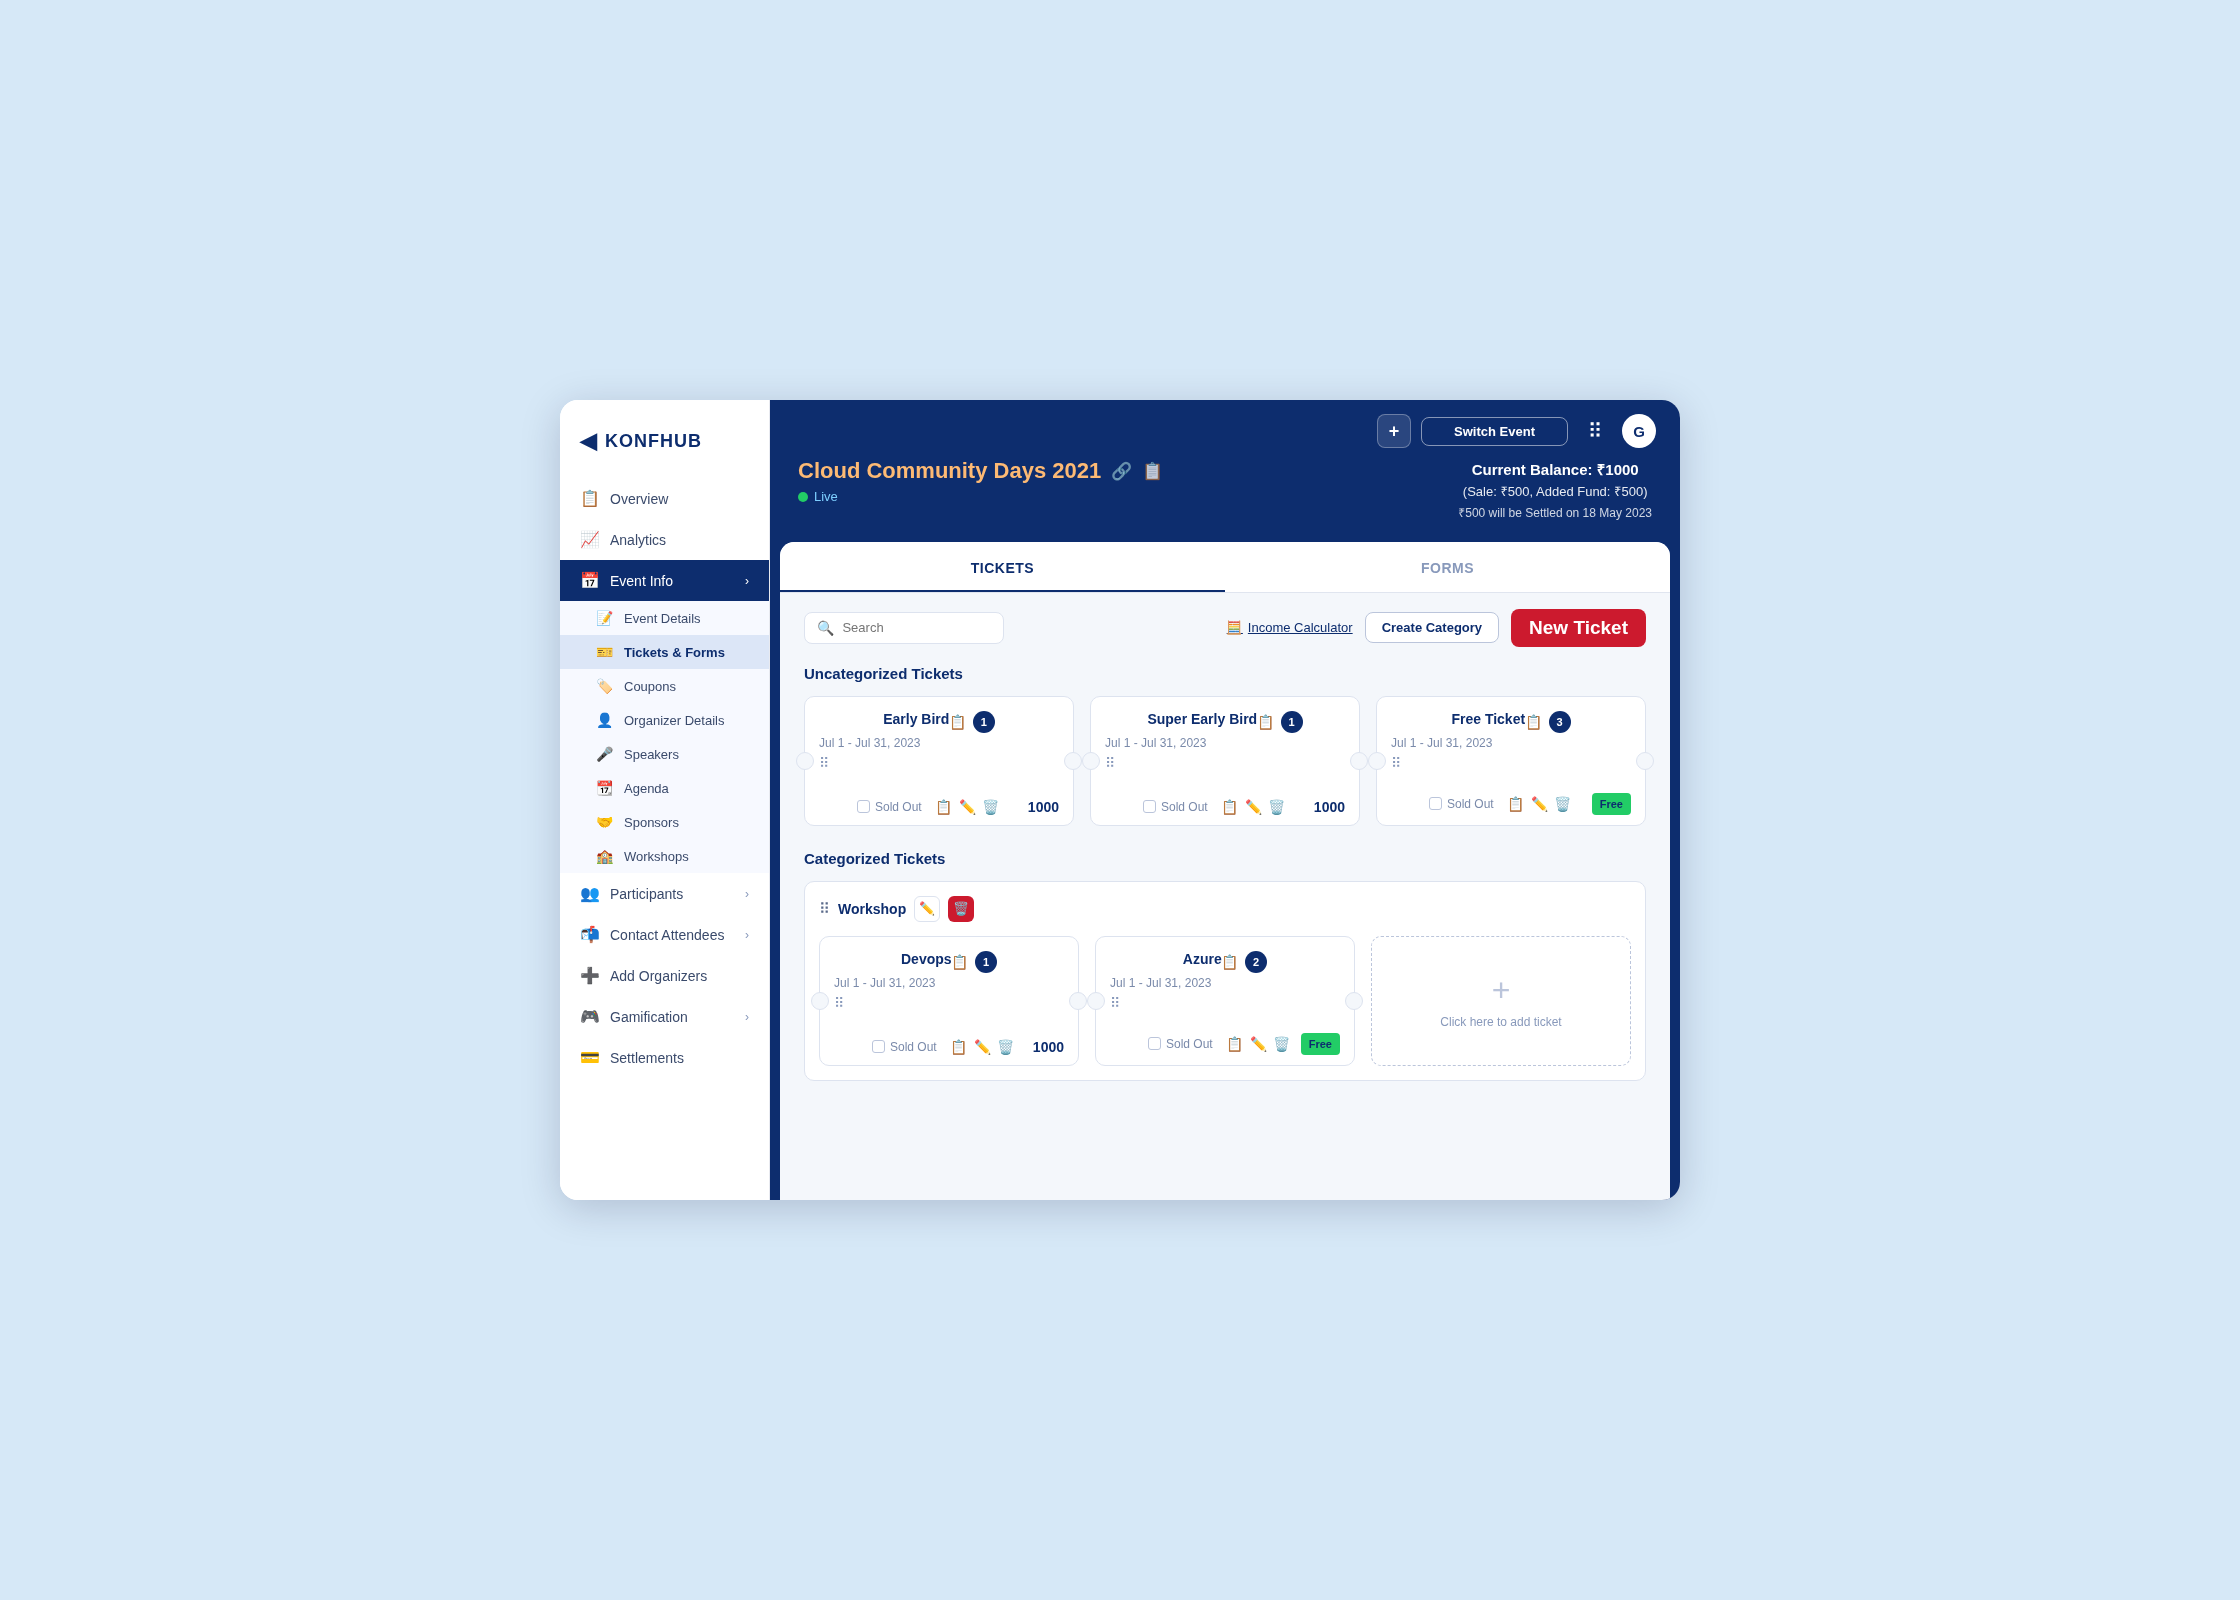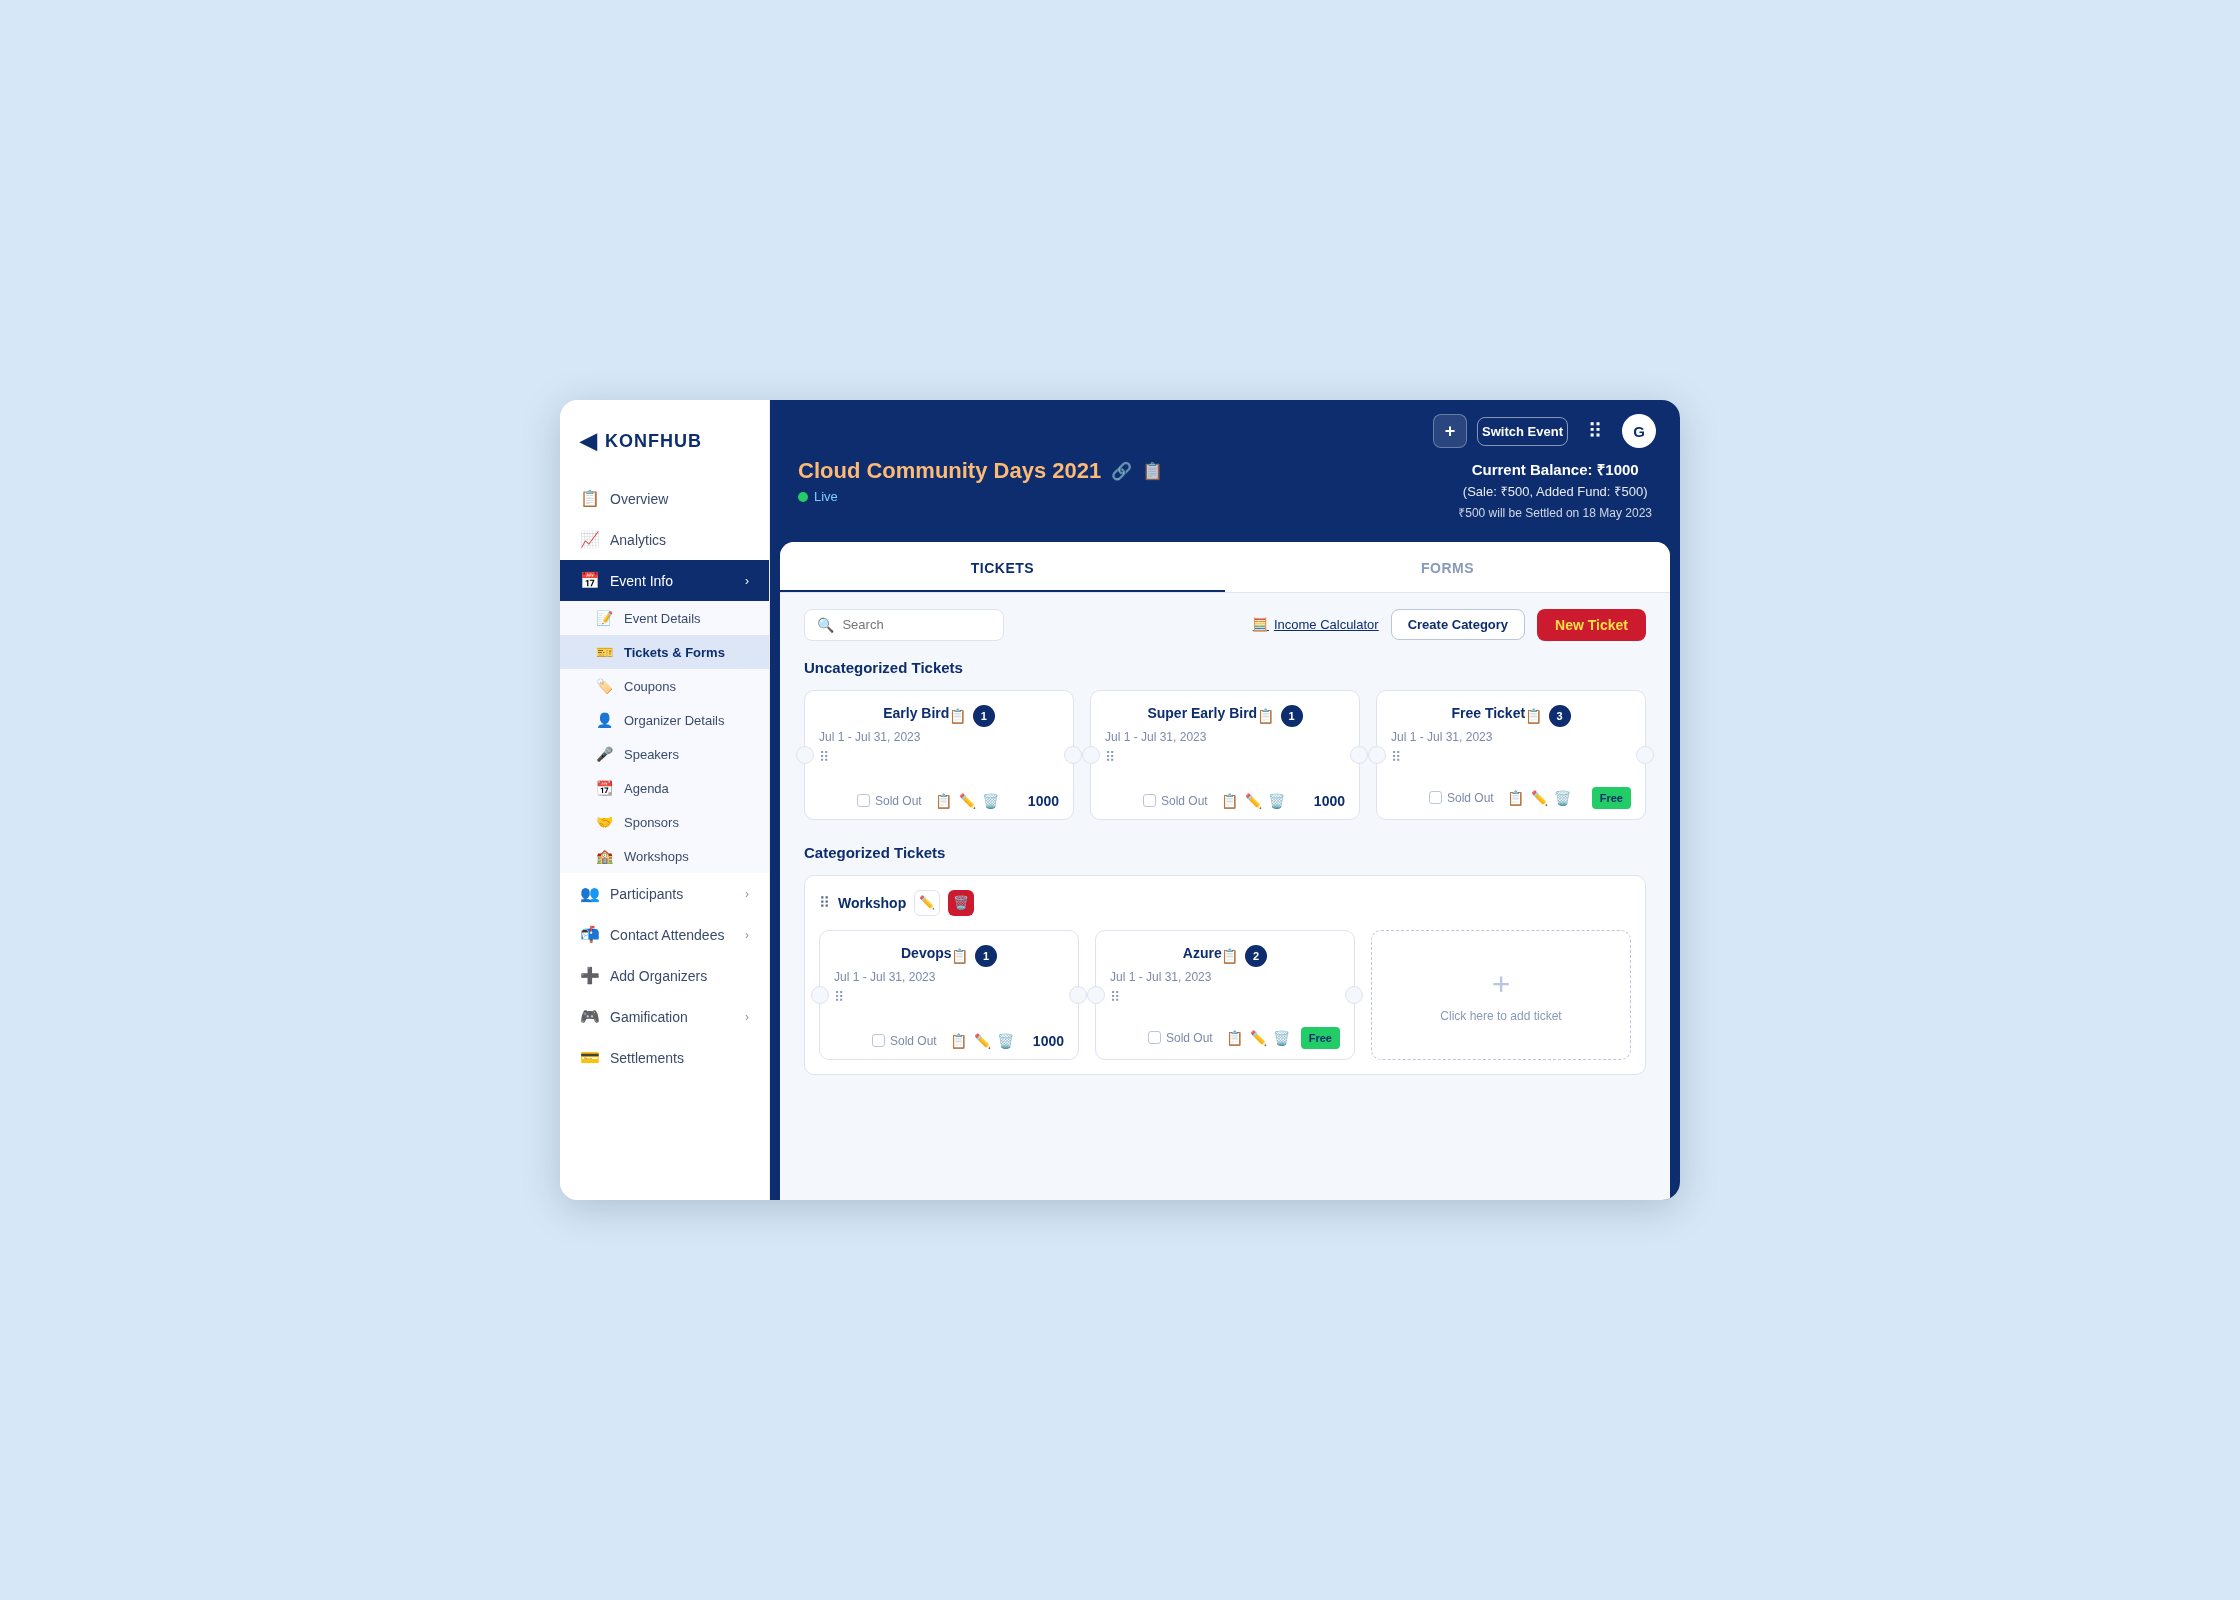--- a/index.html
+++ b/index.html
@@ -115,21 +115,21 @@
       display: flex; align-items: center; justify-content: center;
       cursor: pointer;
       font-size: 18px;
       font-weight: 700;
     }
     .topbar-switch-btn {
       background: transparent;
       border: 1.5px solid rgba(255,255,255,0.5);
       color: #fff;
       border-radius: 8px;
-      padding: 6px 4px;
+      padding: 6px 32px;
       cursor: pointer;
       font-size: 13px;
       font-weight: 600;
     }
     .topbar-grid-btn {
       background: transparent;
       border: none;
       color: #fff;
       cursor: pointer;
       font-size: 20px;
@@ -273,24 +273,24 @@
       color: #0d2d6e;
       border-radius: 8px;
       padding: 7px 16px;
       font-size: 13px;
       font-weight: 600;
       cursor: pointer;
     }
     .btn-primary {
       background: #cc1a2e;
       border: none;
-      color: #fde047;
+      color: #ffffff;
       border-radius: 8px;
       padding: 8px 18px;
-      font-size: 14px;
+      font-size: 19px;
       font-weight: 700;
       cursor: pointer;
     }
     
     .section {
       padding: 8px 24px 16px 24px;
     }
     .section-title {
       font-size: 15px;
       font-weight: 700;

